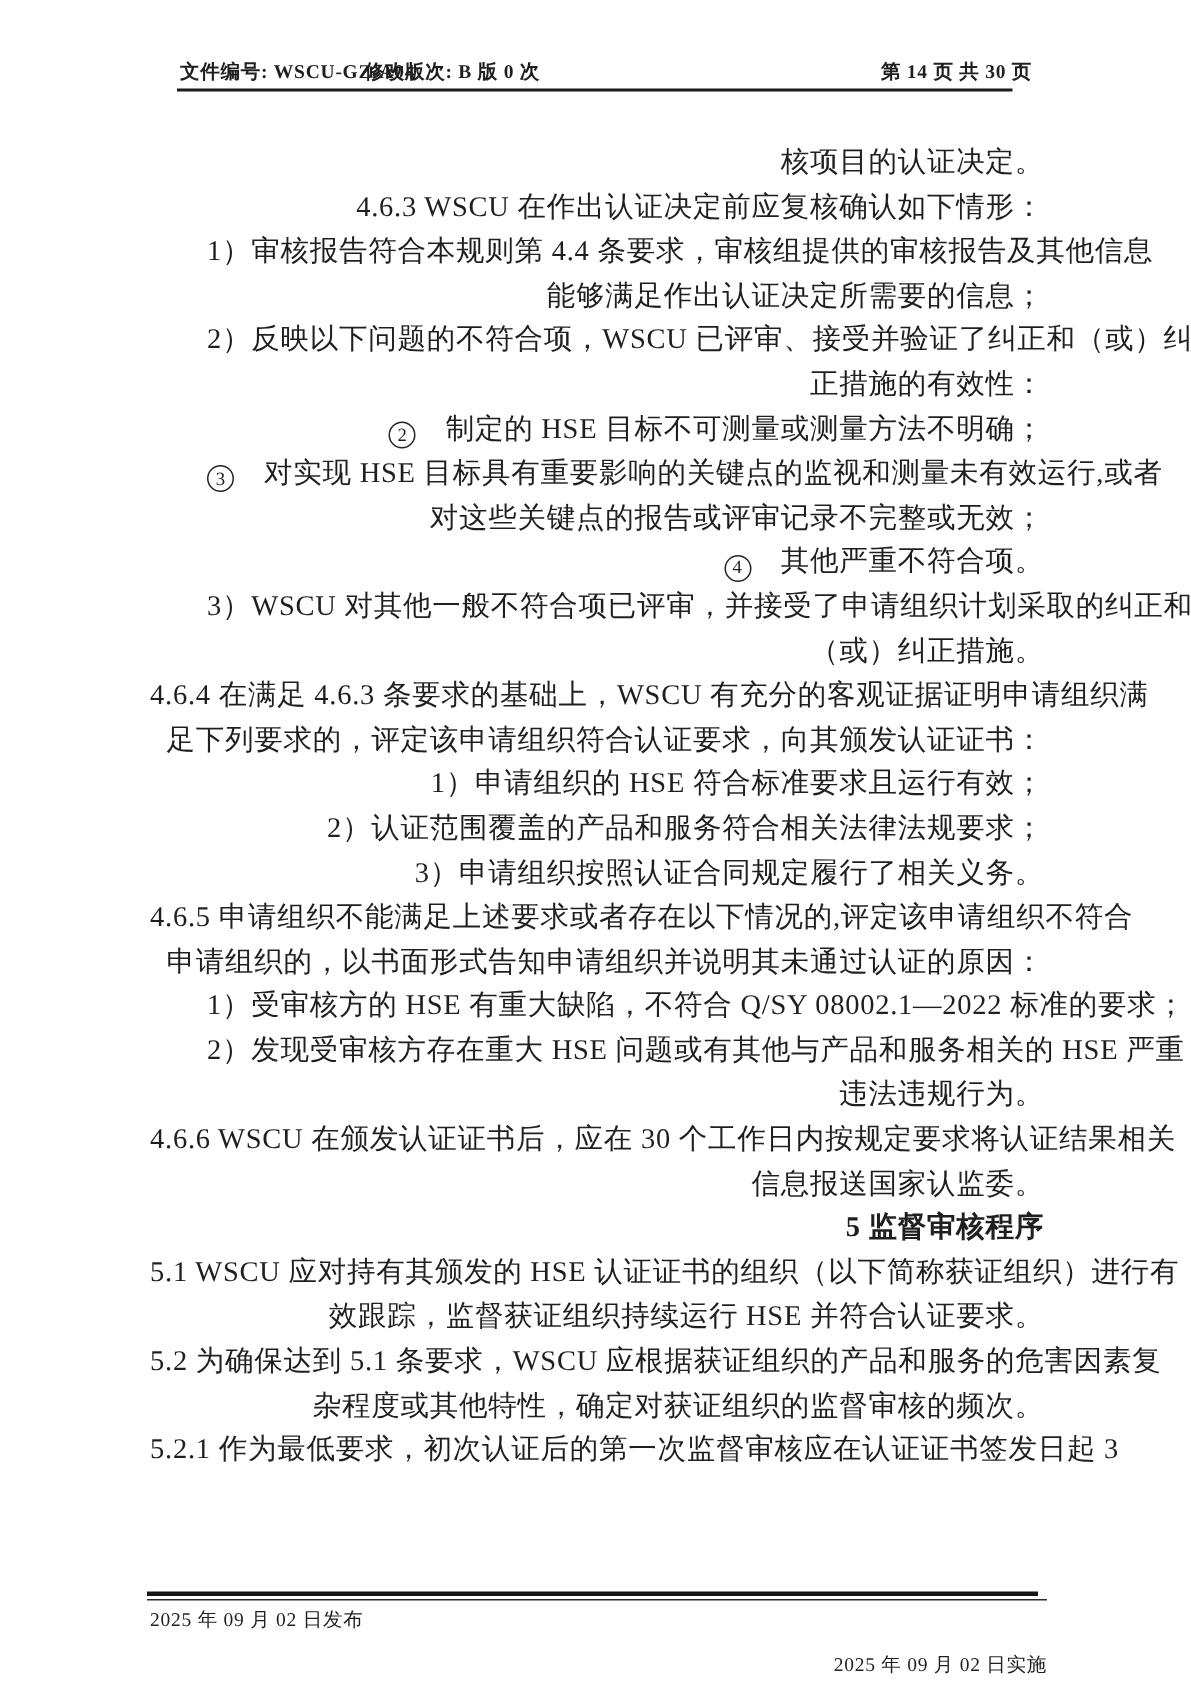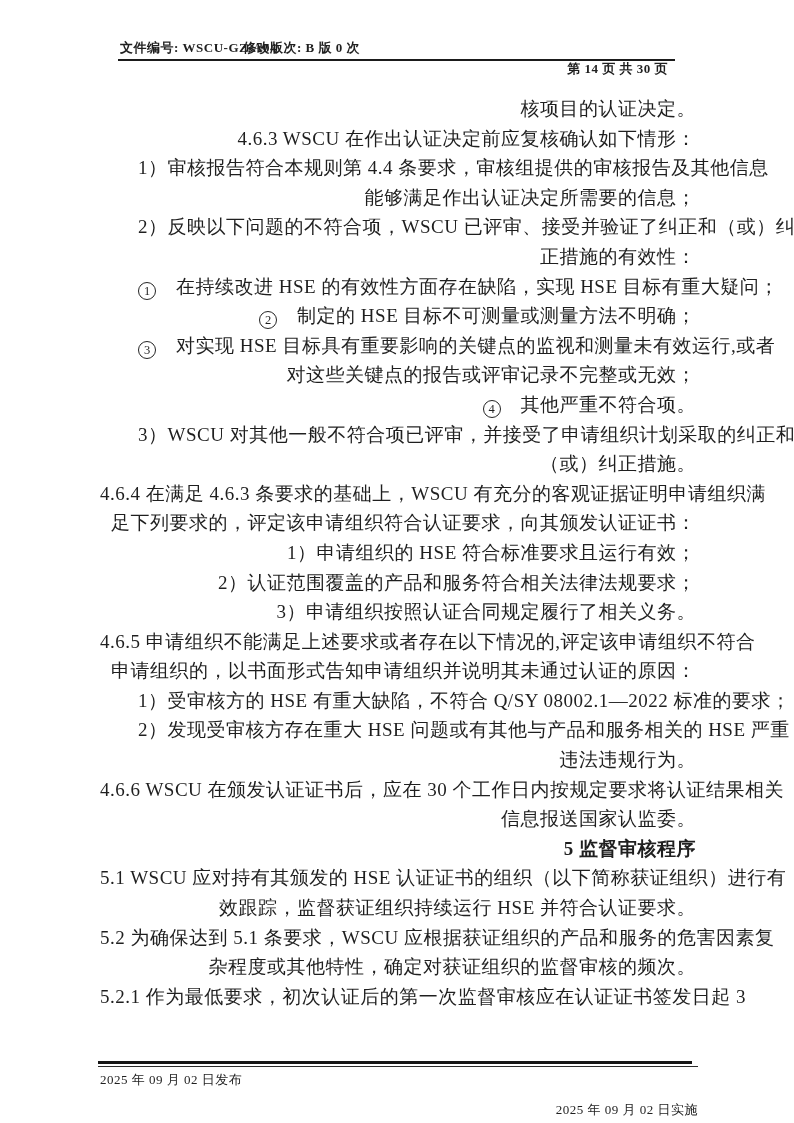--- a/index.html
+++ b/index.html
@@ -10,21 +10,21 @@
     font-family: "Liberation Serif", "DejaVu Serif", serif;
     color: #1f1f1f;
     overflow: hidden;
   }
   .abs { position: absolute; }
 
   
   .hdr-text { font-size: 13px; font-weight: 600; letter-spacing: 0.5px; white-space: nowrap; }
   #doc-number { left: 120px; top: 39px; }
   #revision   { left: 243px; top: 39px; }
-  #page-info  { right: 126px; top: 39px; margin-top: 21px; }
+  #page-info  { right: 106px; top: 39px; }
   #header-rule { left: 118px; top: 59px; width: 557px; height: 2px; background: #1b1b1b; }
 
   
   #body-lines {
     left: 100px; top: 94px; width: 596px;
     font-size: 19px; line-height: 29.6px;
     letter-spacing: 0.5px;
     text-align: right;
   }
   .line { white-space: nowrap; height: 29.6px; }
@@ -54,21 +54,20 @@
 <div class="abs hdr-text" id="page-info">第 14 页 共 30 页</div>
 <div class="abs" id="header-rule"></div>
 
 <div class="abs" id="body-lines">
     <div class="line plain">核项目的认证决定。</div>
     <div class="line plain">4.6.3 WSCU 在作出认证决定前应复核确认如下情形：</div>
     <div class="line sub">1）审核报告符合本规则第 4.4 条要求，审核组提供的审核报告及其他信息</div>
     <div class="line plain">能够满足作出认证决定所需要的信息；</div>
     <div class="line sub">2）反映以下问题的不符合项，WSCU 已评审、接受并验证了纠正和（或）纠</div>
     <div class="line plain">正措施的有效性：</div>
-    <div class="line circle"><span class="circle-marker">1</span><span>在持续改进 HSE 的有效性方面存在缺陷，实现 HSE 目标有重大疑问；</span></div>
     <div class="line circle"><span class="circle-marker">2</span><span>制定的 HSE 目标不可测量或测量方法不明确；</span></div>
     <div class="line circle"><span class="circle-marker">3</span><span>对实现 HSE 目标具有重要影响的关键点的监视和测量未有效运行,或者</span></div>
     <div class="line plain">对这些关键点的报告或评审记录不完整或无效；</div>
     <div class="line circle"><span class="circle-marker">4</span><span>其他严重不符合项。</span></div>
     <div class="line sub">3）WSCU 对其他一般不符合项已评审，并接受了申请组织计划采取的纠正和</div>
     <div class="line plain">（或）纠正措施。</div>
     <div class="line plain">4.6.4 在满足 4.6.3 条要求的基础上，WSCU 有充分的客观证据证明申请组织满</div>
     <div class="line plain">足下列要求的，评定该申请组织符合认证要求，向其颁发认证证书：</div>
     <div class="line sub">1）申请组织的 HSE 符合标准要求且运行有效；</div>
     <div class="line sub">2）认证范围覆盖的产品和服务符合相关法律法规要求；</div>

